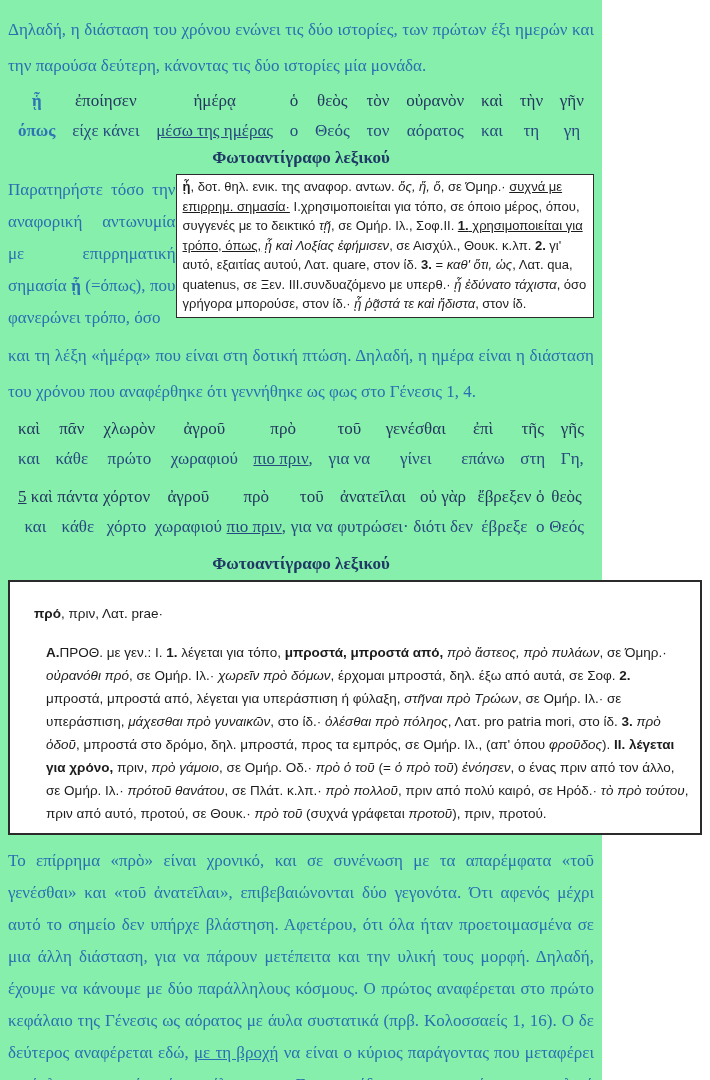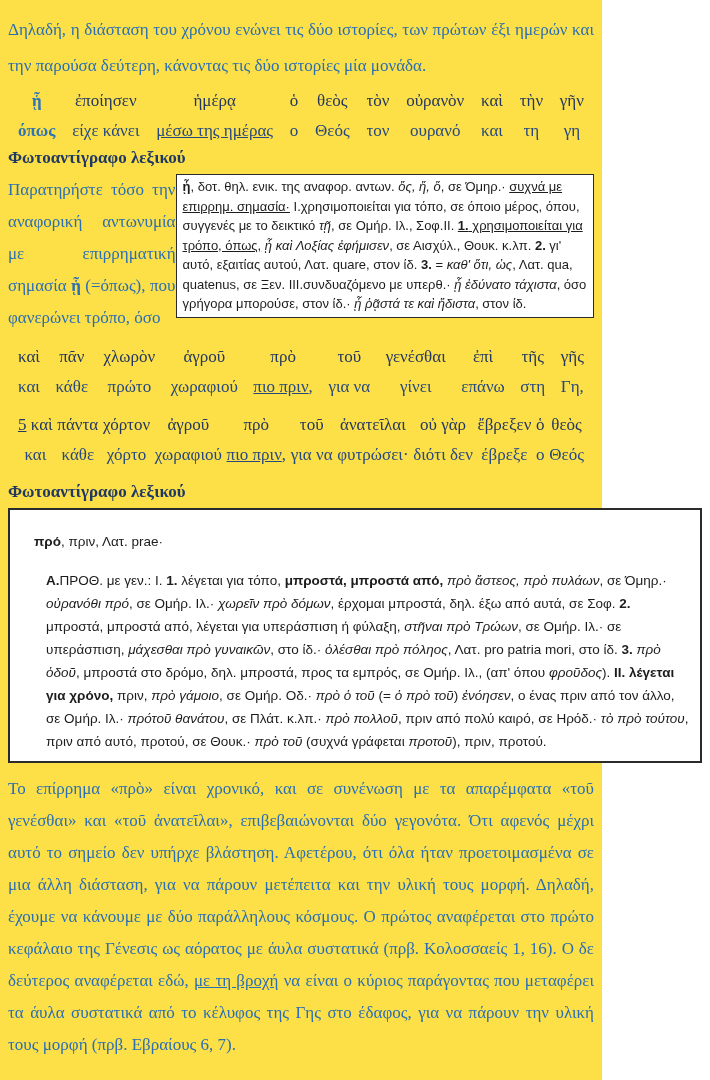--- a/index.html
+++ b/index.html
@@ -1,33 +1,33 @@
 <!DOCTYPE html>
 <html lang="el"><head>
 <meta charset="utf-8">
 <style>
   html,body{margin:0;padding:0;background:#ffffff;}
   body{
     width:710px;height:1080px;overflow:hidden;
     font-family:"Liberation Serif","DejaVu Serif",serif;
     -webkit-text-size-adjust:none;
   }
-  .page{width:602px;height:1080px;box-sizing:border-box;padding:12px 8px 11px 8px;background:#fde047;}
+  .page{width:602px;height:1080px;box-sizing:border-box;padding:12px 8px 11px 8px;background:#86efac;}
 
   
   .para{
     margin:0;color:#2B6FB3;font-size:17px;line-height:36px;
     text-align:justify;text-justify:inter-word;
   }
   .para.tight{line-height:32px;}
   .para.narrow{width:198px;line-height:32px;}
 
   
   .heading{
-    margin:4px 0 4px 0;text-align:left;color:#1F3864;
+    margin:4px 0 4px 0;text-align:center;color:#1F3864;
     font-size:17px;font-weight:bold;line-height:24px;
   }
 
   
   .interlinear{
     display:flex;justify-content:space-between;align-items:flex-start;
     padding:0 10px;margin:6px 0 0 0;
   }
   .il-col{display:flex;flex-direction:column;align-items:center;gap:8px;}
   .il-top{color:#24375F;font-size:17px;line-height:22px;white-space:nowrap;}
@@ -88,21 +88,21 @@
       <div class="il-col">
         <div class="il-top"><span>θεὸς</span></div>
         <div class="il-bottom"><span>Θεός</span></div>
       </div>
       <div class="il-col">
         <div class="il-top"><span>τὸν</span></div>
         <div class="il-bottom"><span>τον</span></div>
       </div>
       <div class="il-col">
         <div class="il-top"><span>οὐρανὸν</span></div>
-        <div class="il-bottom"><span>ουρανό</span></div>
+        <div class="il-bottom"><span>αόρατος</span></div>
       </div>
       <div class="il-col">
         <div class="il-top"><span>καὶ</span></div>
         <div class="il-bottom"><span>και</span></div>
       </div>
       <div class="il-col">
         <div class="il-top"><span>τὴν</span></div>
         <div class="il-bottom"><span>τη</span></div>
       </div>
       <div class="il-col">
@@ -115,20 +115,21 @@
 
   <div class="aside-row">
     <p class="para narrow"><span>Παρατηρήστε τόσο την αναφορική αντωνυμία με επιρρηματική σημασία </span><span class="b">ᾗ</span><span> (=όπως), που φανερώνει τρόπο, όσο</span></p>
     <div class="lexbox box1">
       <p><span class="b">ᾗ</span><span>, δοτ. θηλ. ενικ. της αναφορ. αντων. </span><span class="i">ὅς, ἥ, ὅ</span><span>, σε Όμηρ.· </span><span class="u">συχνά με επιρρημ. σημασία·</span><span> Ι.χρησιμοποιείται για τόπο, σε όποιο μέρος, όπου, συγγενές με το δεικτικό </span><span class="i">τῇ</span><span>, σε Ομήρ. Ιλ., Σοφ.ΙΙ. </span><span class="b u">1.</span><span class="u"> χρησιμοποιείται για τρόπο, όπως,</span><span> </span><span class="i">ᾗ καὶ Λοξίας ἐφήμισεν</span><span>, σε Αισχύλ., Θουκ. κ.λπ. </span><span class="b">2.</span><span> γι' αυτό, εξαιτίας αυτού, Λατ. quare, στον ίδ. </span><span class="b">3.</span><span> = </span><span class="i">καθ' ὅτι, ὡς</span><span>, Λατ. qua, quatenus, σε Ξεν. ΙΙΙ.συνδυαζόμενο με υπερθ.· </span><span class="i">ᾗ ἐδύνατο τάχιστα</span><span>, όσο γρήγορα μπορούσε, στον ίδ.· </span><span class="i">ᾗ ῥᾷστά τε καὶ ἥδιστα</span><span>, στον ίδ.</span></p>
     </div>
   </div>
 
   <div class="spacer-sm"></div>
 
+  <p class="para"><span>και τη λέξη «ἡμέρᾳ» που είναι στη δοτική πτώση. Δηλαδή, η ημέρα είναι η διάσταση του χρόνου που αναφέρθηκε ότι γεννήθηκε ως φως στο Γένεσις 1, 4.</span></p>
 
   <div class="interlinear" style="margin-top:8px">
       <div class="il-col">
         <div class="il-top"><span>καὶ</span></div>
         <div class="il-bottom"><span>και</span></div>
       </div>
       <div class="il-col">
         <div class="il-top"><span>πᾶν</span></div>
         <div class="il-bottom"><span>κάθε</span></div>
       </div>

